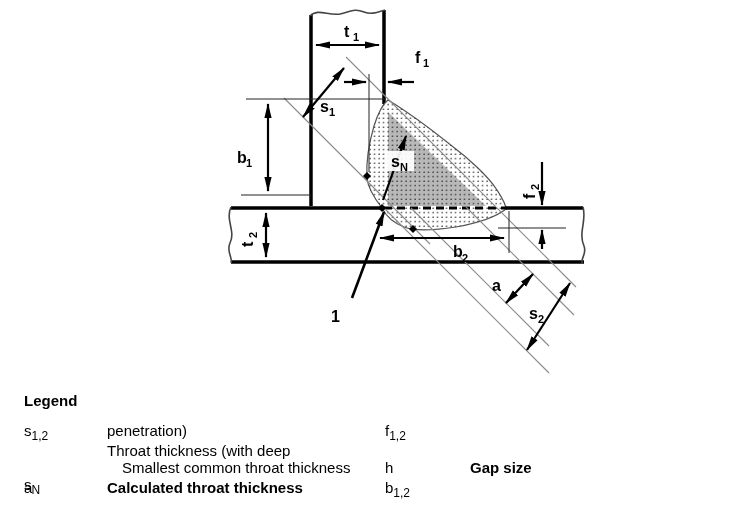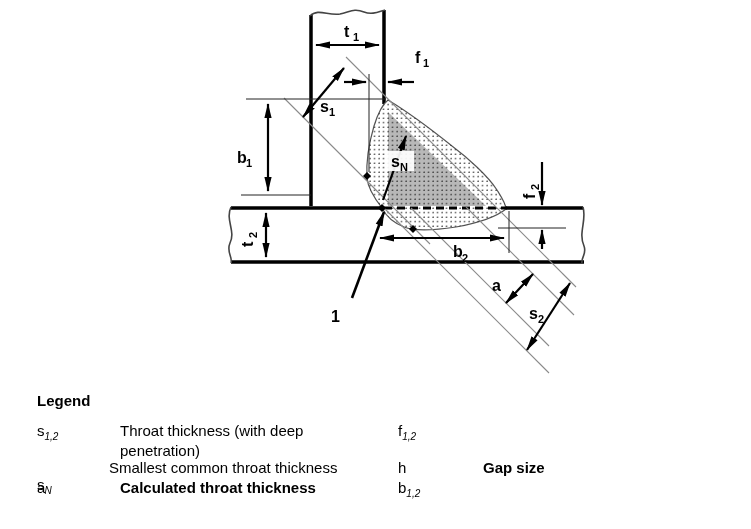--- a/index.html
+++ b/index.html
@@ -3,24 +3,24 @@
 <meta charset="utf-8">
 <style>
   html,body{margin:0;padding:0;background:#ffffff;}
   #page{position:relative;width:751px;height:529px;background:#fff;overflow:hidden;
         font-family:"Liberation Sans", sans-serif;color:#000;}
   #figure-wrap{position:absolute;left:0;top:0;width:751px;height:385px;}
   svg text{font-family:"Liberation Sans", sans-serif;}
   .dimlabel{font-size:16px;font-weight:bold;fill:#000;}
   .dimsub{font-size:11px;font-weight:bold;fill:#000;}
   #legend{position:absolute;left:0;top:385px;width:751px;height:144px;font-size:15px;line-height:20px;}
-  .lg-abs{position:absolute;white-space:nowrap;margin-left:13px;}
+  .lg-abs{position:absolute;white-space:nowrap;}
   .lg-title{font-weight:bold;}
   .lg-desc{white-space:normal;width:275px;}
-  sub{font-size:10px;line-height:0;font-style:italic;}
+  sub{font-size:12px;line-height:0;}
 </style>
 </head>
 <body>
 
 <div id="page">
   <div id="figure-wrap">
   <svg width="751" height="385" viewBox="0 0 751 385">
     <defs>
       <marker id="ah" markerUnits="userSpaceOnUse" markerWidth="15" markerHeight="10" viewBox="0 0 15 10" refX="14" refY="5" orient="auto-start-reverse">
         <path d="M15,5 L0,1.4 L0,8.6 Z" fill="#000"></path>
@@ -139,29 +139,29 @@
       </g>
     </g>
   </svg>
   </div>
 
   <div id="legend">
     <div class="lg-abs lg-title" style="left:24px;top:6px;">Legend</div>
 
     <div class="lg-abs" style="left:24px;top:36px;"><span>s</span><sub>1,2</sub></div>
     <div class="lg-abs lg-desc" style="left:107px;top:36px;">
+      <div>penetration)</div>
       <div>Throat thickness (with deep</div>
-      <div>penetration)</div>
     </div>
     <div class="lg-abs" style="left:385px;top:36px;"><span>f</span><sub>1,2</sub></div>
     <div class="lg-abs lg-desc" style="left:470px;top:36px;width:280px;">
     </div>
 
     <div class="lg-abs" style="left:24px;top:90px;"><span>s</span><sub>N</sub></div>
-    <div class="lg-abs" style="left:96px;top:73px;">Smallest common throat thickness</div>
+    <div class="lg-abs" style="left:122px;top:73px;">Smallest common throat thickness</div>
     <div class="lg-abs" style="left:385px;top:73px;"><span>h</span></div>
     <div class="lg-abs" style="left:470px;top:73px;font-weight:bold;">Gap size</div>
 
     <div class="lg-abs" style="left:24px;top:93px;"><span>a</span></div>
     <div class="lg-abs" style="left:107px;top:93px;font-weight:bold;">Calculated throat thickness</div>
     <div class="lg-abs" style="left:385px;top:93px;text-align:right;"><span>b</span><sub>1,2</sub></div>
   </div>
 </div>
 
 </body></html>

